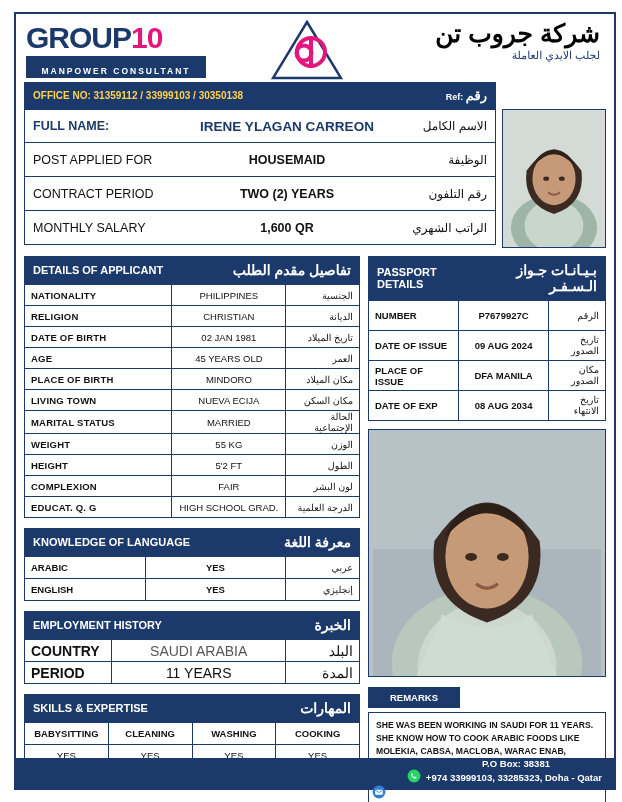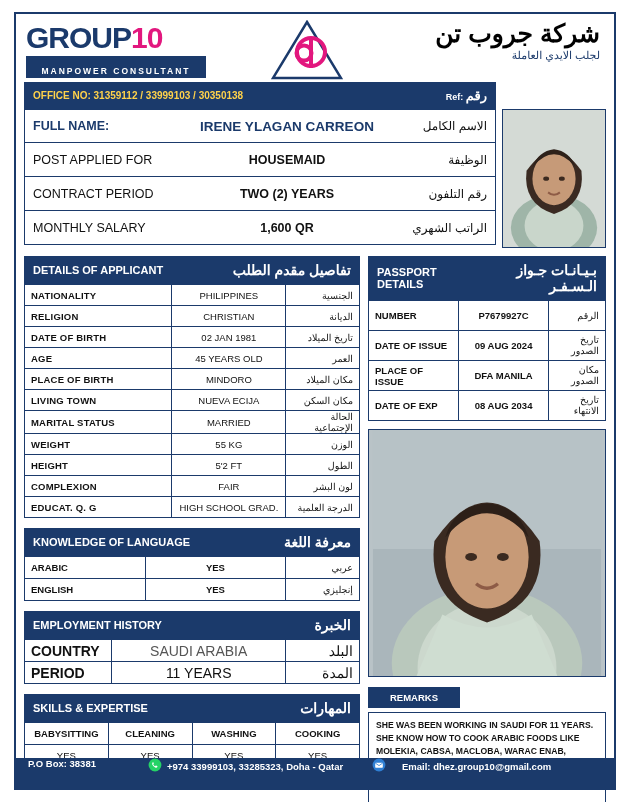--- a/index.html
+++ b/index.html
@@ -188,24 +188,25 @@
   }
   
   .footer {
     position: absolute;
     left: 0; bottom: 0;
     width: 100%;
     height: 30px;
     background: #1b3a6b;
     color: #fff;
     display: flex;
-    align-items: flex-start;
+    align-items: flex-end;
     font-size: 9.5px;
     font-weight: bold;
     padding: 0 12px;
+    flex-direction: column;
   }
   .footer .item { display: flex; align-items: center; gap: 5px; }
   .footer .pobox { width: 120px; }
   .footer .wa { flex: 1; }
   .footer .mail { width: 230px; display: flex; align-items: center; gap: 16px; }
   .ic { display: inline-block; vertical-align: middle; }
   
   .face-svg { display:block; width:100%; height:100%; }
 </style>
 </head>

